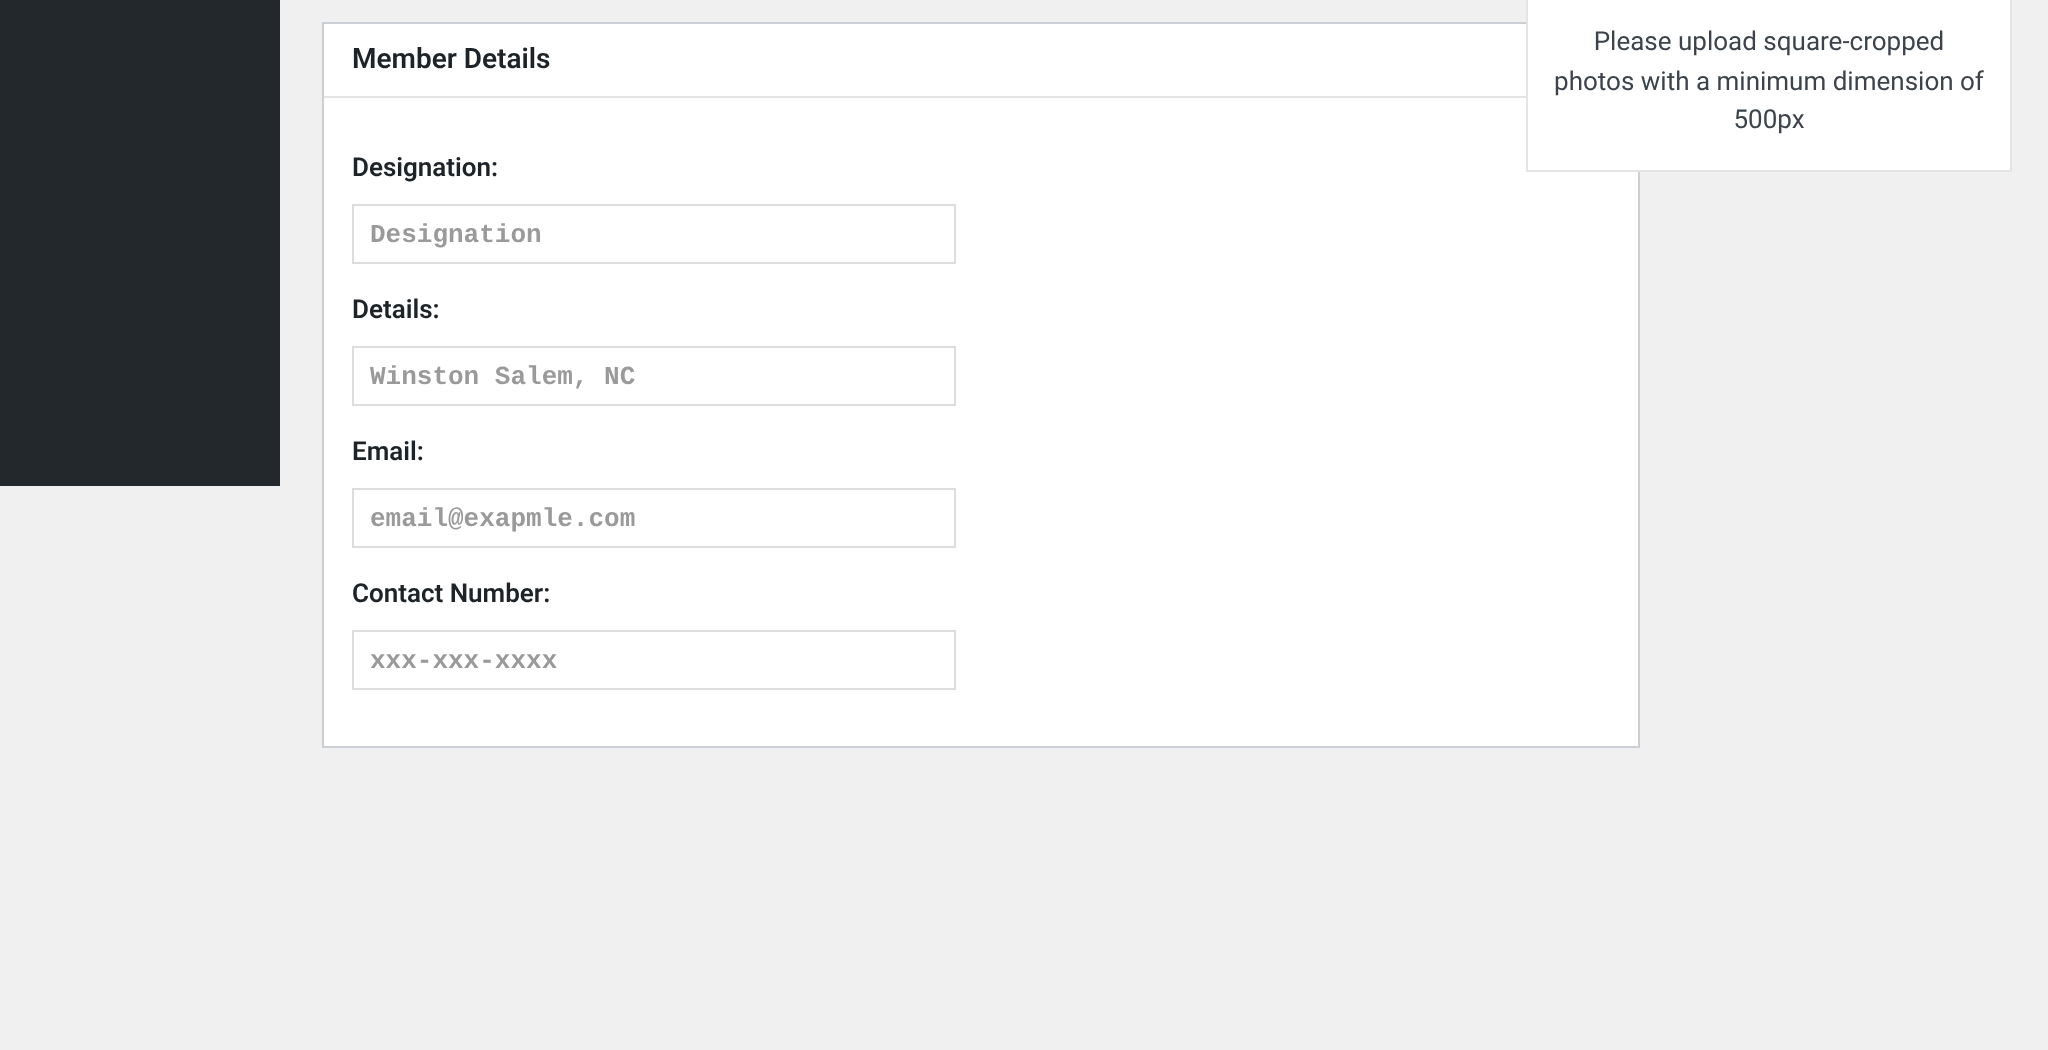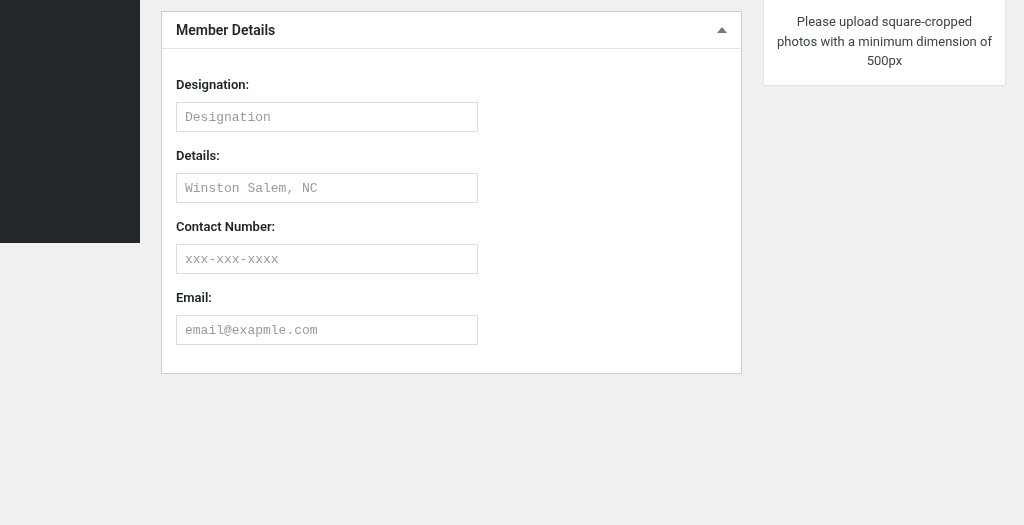--- a/index.html
+++ b/index.html
@@ -20,21 +20,21 @@
       left: 0;
       top: 0;
       width: 140px;
       height: 243px;
       background: #23282d;
     }
     .main-panel {
       position: absolute;
       left: 161px;
       top: 11px;
-      width: 581px;
+      width: 659px;
       background: #ffffff;
       border: 1px solid #ccd0d4;
     }
     .panel-header {
       display: flex;
       align-items: center;
       justify-content: space-between;
       padding: 10px 14px;
       border-bottom: 1px solid #e4e4e4;
     }
@@ -66,20 +66,21 @@
     }
     .field-input {
       width: 302px;
       height: 30px;
       padding: 4px 8px;
       border: 1px solid #ddd;
       font-family: Consolas, Monaco, "Courier New", monospace;
       font-size: 13px;
       color: #32373c;
       background: #fff;
+      font-weight: bold;
     }
     .field-input::placeholder {
       color: #9a9a9a;
       font-family: Consolas, Monaco, "Courier New", monospace;
     }
     .field-textarea {
       width: 302px;
       height: 78px;
       padding: 6px 8px;
       border: 1px solid #ddd;
@@ -119,27 +120,27 @@
       <label class="field-label">Designation:</label>
       <input type="text" class="field-input" placeholder="Designation" style="">
     </div>
 
     <div class="field-group">
       <label class="field-label">Details:</label>
       <input type="text" class="field-input" placeholder="Winston Salem, NC" style="">
     </div>
 
     <div class="field-group">
-      <label class="field-label">Contact Number:</label>
-      <input type="text" class="field-input" placeholder="xxx-xxx-xxxx" style="">
+      <label class="field-label">Email:</label>
+      <input type="text" class="field-input" placeholder="email@exapmle.com" style="">
     </div>
 
     <div class="field-group">
-      <label class="field-label">Email:</label>
-      <input type="text" class="field-input" placeholder="email@exapmle.com" style="">
+      <label class="field-label">Contact Number:</label>
+      <input type="text" class="field-input" placeholder="xxx-xxx-xxxx" style="">
     </div>
 
 
   </div>
 </div>
 
 <div class="side-note">
   <span>Please upload square-cropped photos with a minimum dimension of 500px</span>
 </div>
 

